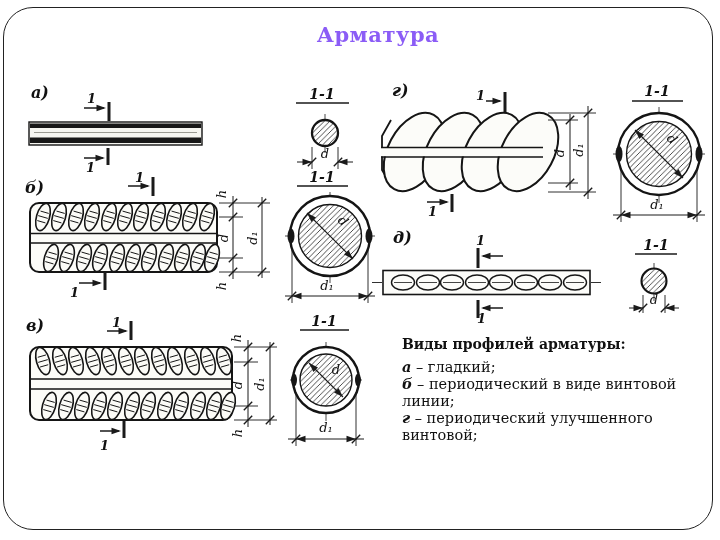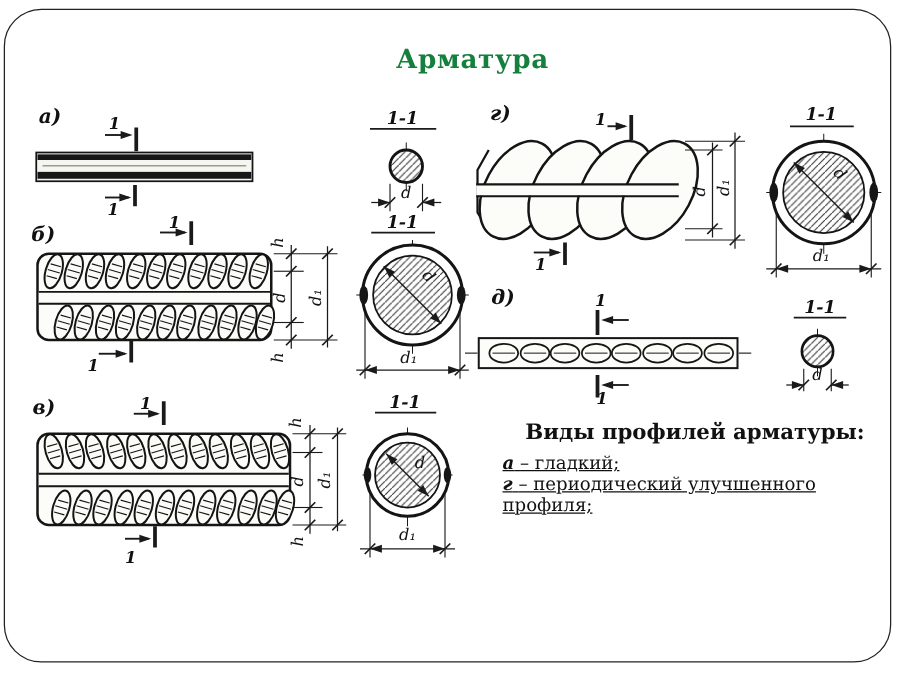--- a/index.html
+++ b/index.html
@@ -1,29 +1,29 @@
 <!DOCTYPE html>
 <html><head>
 <meta charset="utf-8">
 <style>
   html,body{margin:0;padding:0;background:#fff;}
   .page{position:relative;width:720px;height:540px;background:#fff;overflow:hidden;
         font-family:"DejaVu Serif",serif;color:#111;}
   .frame{position:absolute;left:3px;top:7px;width:708px;height:521px;
          border:1.6px solid #222;border-radius:30px;}
-  .title{position:absolute;top:22px;left:0;right:0;margin:12px;text-align:center;
-         font:bold 21px "DejaVu Serif",serif;color:#15803d;letter-spacing:.5px;padding-left:36px;}
+  .title{position:absolute;top:22px;left:0;right:0;margin:0;text-align:center;
+         font:bold 21px "DejaVu Serif",serif;color:#8b5cf6;letter-spacing:.5px;padding-left:36px;}
   svg.fig{position:absolute;left:0;top:0;}
   .lbl{font:italic bold 16px "DejaVu Serif",serif;fill:#111;}
   .cut{font:italic bold 13px "DejaVu Serif",serif;fill:#111;}
   .sec{font:italic bold 14px "DejaVu Serif",serif;fill:#111;text-anchor:middle;}
   .dim{font:italic 13px "DejaVu Serif",serif;fill:#111;text-anchor:middle;}
   .legend{position:absolute;left:402px;top:336px;width:308px;}
-  .legend-heading{font-weight:bold;font-size:17px;margin:0 0 7px 0;text-align:center;}
-  .legend-item{font-size:14.5px;line-height:1.17;text-decoration:underline;}
+  .legend-heading{font-weight:bold;font-size:14px;margin:0 0 7px 0;}
+  .legend-item{font-size:14.5px;line-height:1.17;}
   .legend-item i{font-weight:bold;}
 </style>
 </head>
 <body>
 
 <div class="page">
   <div class="frame"></div>
   <h1 class="title">Арматура</h1>
 
   <svg class="fig" width="720" height="540" viewBox="0 0 720 540">
@@ -388,15 +388,16 @@
         <use href="#tk" transform="translate(643,308)"></use>
           <use href="#tk" transform="translate(665,308)"></use>
         <text class="dim" x="654" y="304">d</text>
       </g>
     </g>
   </svg>
 
   <div class="legend">
     <p class="legend-heading">Виды профилей арматуры:</p>
     <div class="legend-item"><i>а</i> <span>– гладкий;</span></div>
-    <div class="legend-item"><i>г</i> <span>– периодический улучшенного профиля;</span></div>
+    <div class="legend-item"><i>б</i> <span>– периодический в виде винтовой линии;</span></div>
+    <div class="legend-item"><i>г</i> <span>– периодический улучшенного винтовой;</span></div>
   </div>
 </div>
 
 </body></html>

